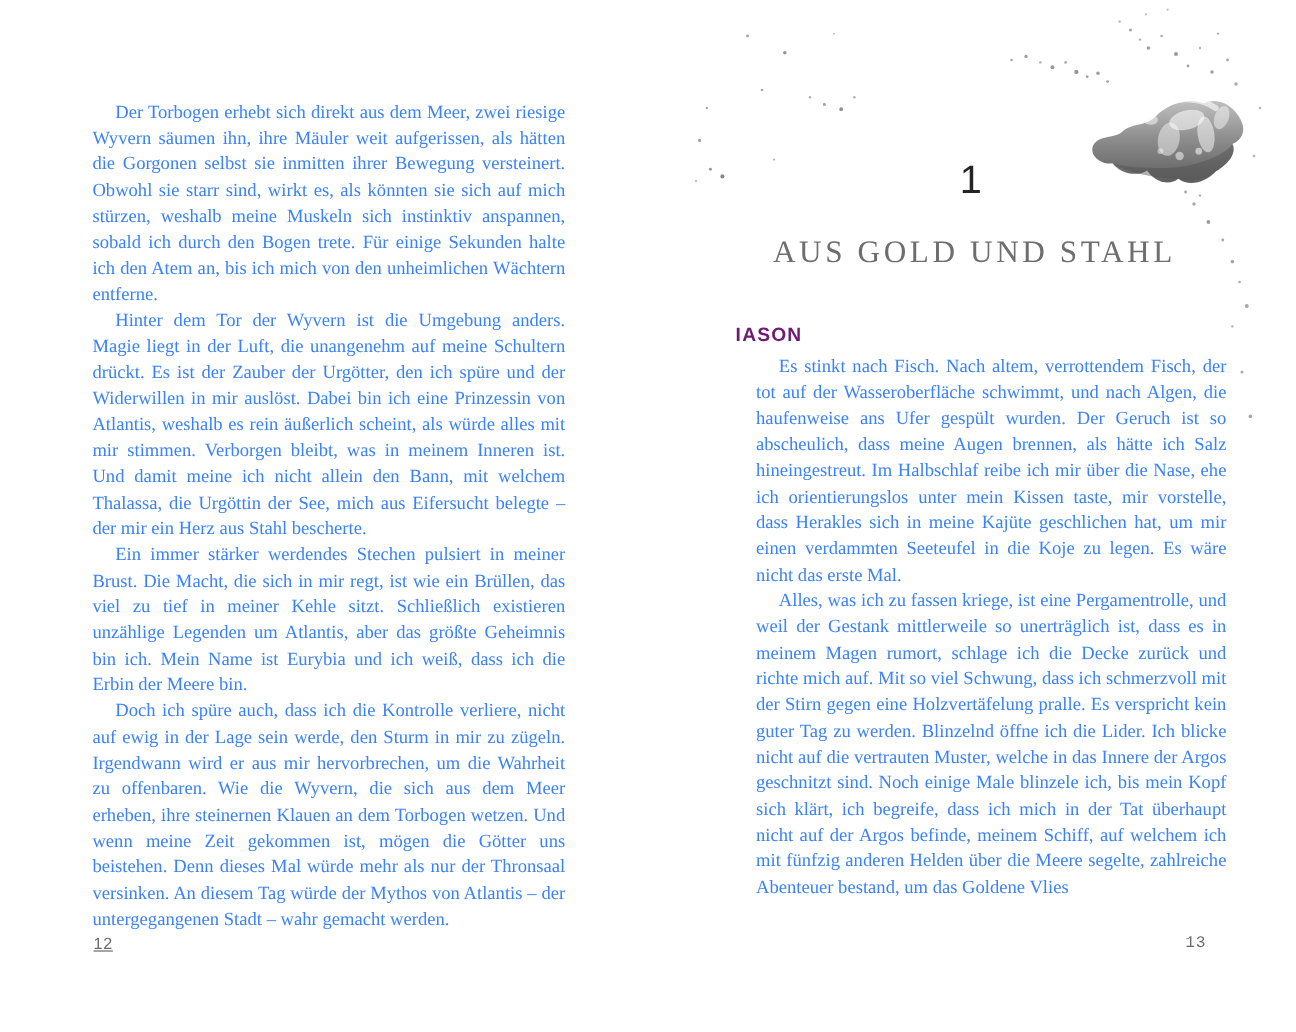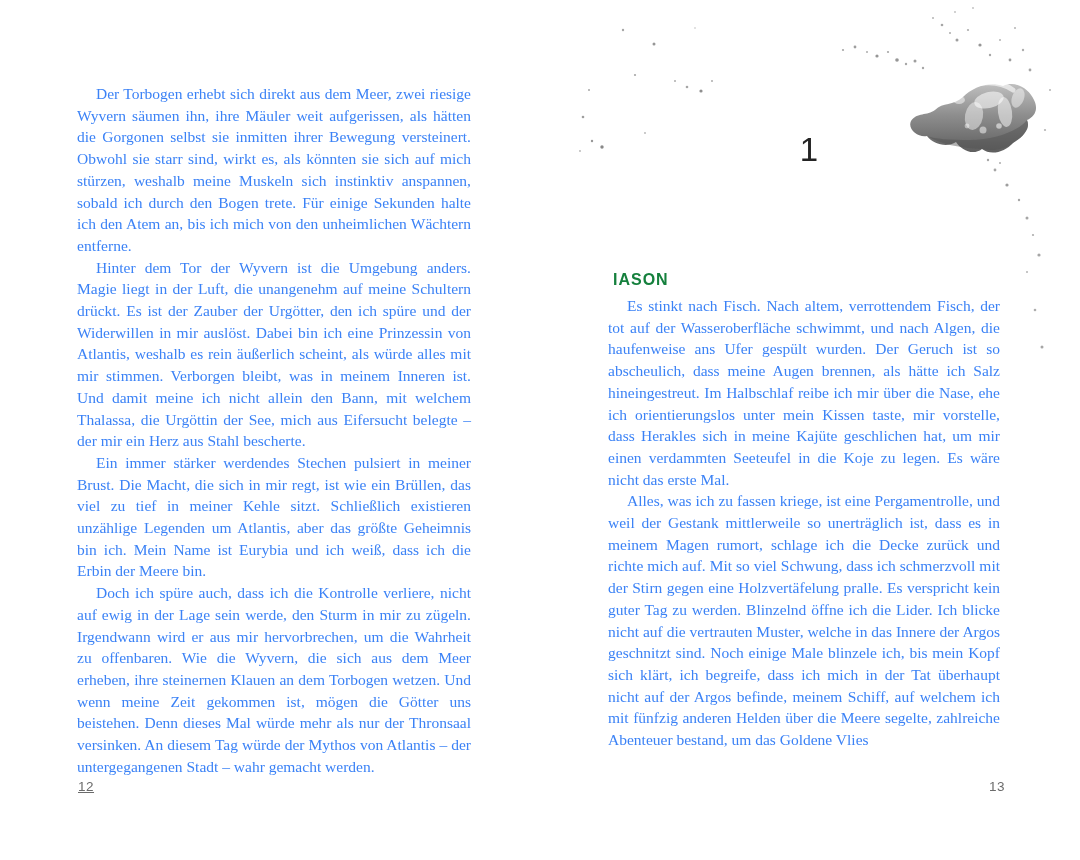--- a/index.html
+++ b/index.html
@@ -23,31 +23,31 @@
     font-family: "Liberation Serif", serif;
     font-size: 15.5px;
     line-height: 21.7px;
     text-align: justify;
     hyphens: auto;
     -webkit-hyphens: auto;
   }
   .body-column p { margin: 0; text-indent: 19px; }
 
   .left-column  { left: 77px; top: 83px; }
-  .right-column { left: 68px; top: 295px; width: 392px; }
+  .right-column { left: 90px; top: 295px; width: 392px; }
 
   .folio {
     position: absolute; top: 779px;
     font-family: "Liberation Sans", sans-serif;
     font-size: 13.5px;
     color: #6b6b6b;
     letter-spacing: 0.5px;
   }
   .folio-left  { left: 78px; text-decoration: underline; }
-  .folio-right { left: 73px; width: 392px; text-align: right; }
+  .folio-right { left: 73px; width: 392px; text-align: right; font-family: Liberation Mono, monospace; }
 
   .chapter-number {
     position: absolute; left: 73px; top: 133px; width: 392px;
     text-align: center;
     font-family: "Liberation Sans", sans-serif;
     font-size: 33px;
     font-weight: 400;
     color: #242424;
     line-height: 1;
   }
@@ -62,21 +62,21 @@
     padding-left: 3px;
     color: #6e6e6e;
     line-height: 1.2;
   }
   .section-label {
     position: absolute; left: 73px; top: 271px;
     font-family: "Liberation Sans", sans-serif;
     font-size: 16px;
     font-weight: 700;
     letter-spacing: 1px;
-    color: #15803d;
+    color: #701a75;
   }
   .illustration {
     position: absolute; left: 35px; top: 0;
     width: 490px; height: 360px;
   }
 </style>
 </head>
 <body>
 
 <section class="page page-left">
@@ -179,20 +179,21 @@
       <circle cx="458" cy="235" r="1.1" opacity="0.55"></circle>
       <circle cx="464" cy="255" r="1.6" opacity="0.6"></circle>
       <circle cx="452" cy="272" r="1.0" opacity="0.5"></circle>
       <circle cx="460" cy="310" r="1.3" opacity="0.55"></circle>
       <circle cx="467" cy="347" r="1.5" opacity="0.6"></circle>
       <circle cx="470" cy="130" r="1.1" opacity="0.5"></circle>
     </g>
   </svg>
 
   <div class="chapter-number">1</div>
+  <h1 class="chapter-title">AUS GOLD UND STAHL</h1>
   <div class="section-label">IASON</div>
 
   <div class="body-column right-column">
     <p>Es stinkt nach Fisch. Nach altem, verrottendem Fisch, der tot auf der Wasseroberfläche schwimmt, und nach Algen, die haufenweise ans Ufer gespült wurden. Der Geruch ist so abscheulich, dass meine Augen brennen, als hätte ich Salz hineingestreut. Im Halbschlaf reibe ich mir über die Nase, ehe ich orientierungslos unter mein Kissen taste, mir vorstelle, dass Herakles sich in meine Kajüte geschlichen hat, um mir einen verdammten Seeteufel in die Koje zu legen. Es wäre nicht das erste Mal.</p>
     <p>Alles, was ich zu fassen kriege, ist eine Pergamentrolle, und weil der Gestank mittlerweile so unerträglich ist, dass es in meinem Magen rumort, schlage ich die Decke zurück und richte mich auf. Mit so viel Schwung, dass ich schmerzvoll mit der Stirn gegen eine Holzvertäfelung pralle. Es verspricht kein guter Tag zu werden. Blinzelnd öffne ich die Lider. Ich blicke nicht auf die vertrauten Muster, welche in das Innere der Argos geschnitzt sind. Noch einige Male blinzele ich, bis mein Kopf sich klärt, ich begreife, dass ich mich in der Tat überhaupt nicht auf der Argos befinde, meinem Schiff, auf welchem ich mit fünfzig anderen Helden über die Meere segelte, zahlreiche Abenteuer bestand, um das Goldene Vlies</p>
   </div>
 
   <div class="folio folio-right">13</div>
 </section>
 

